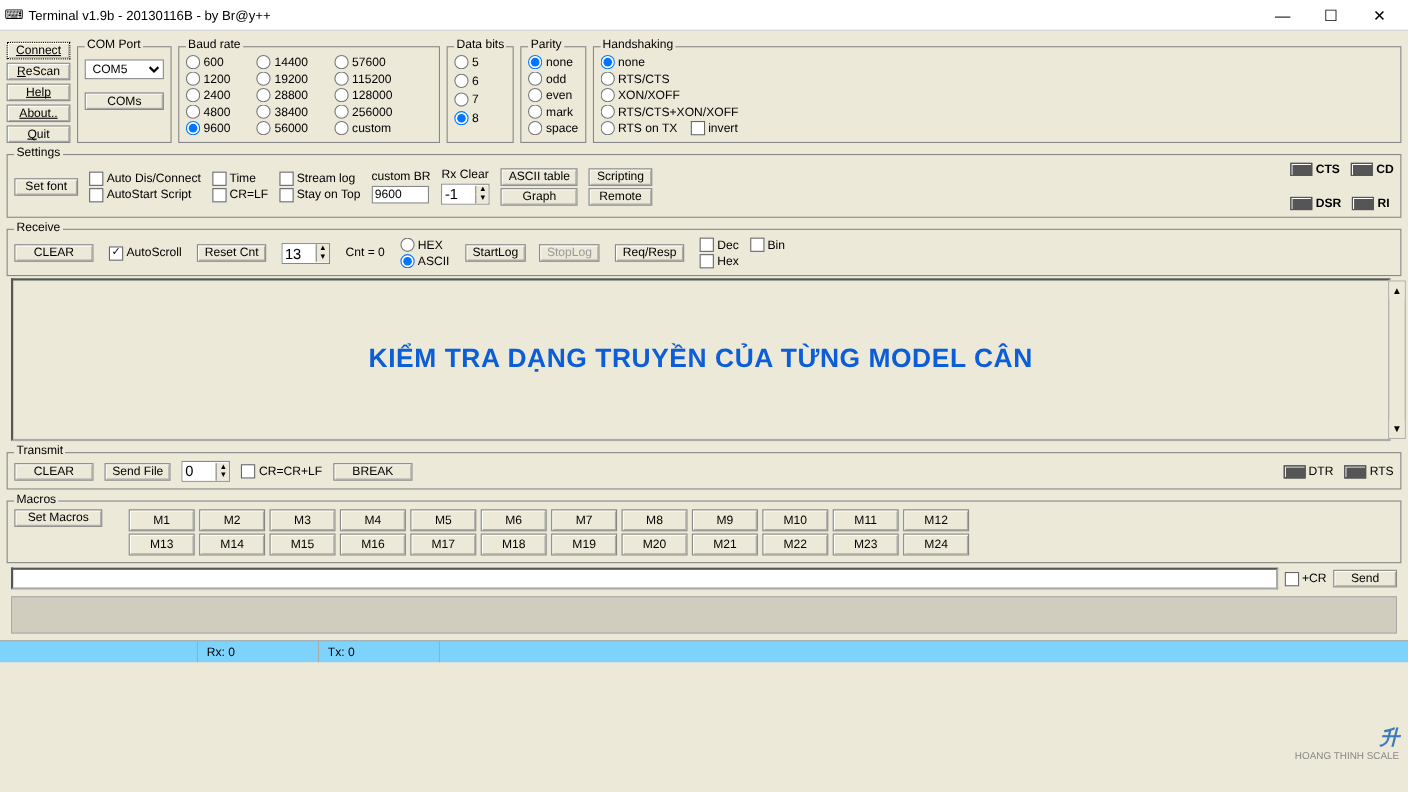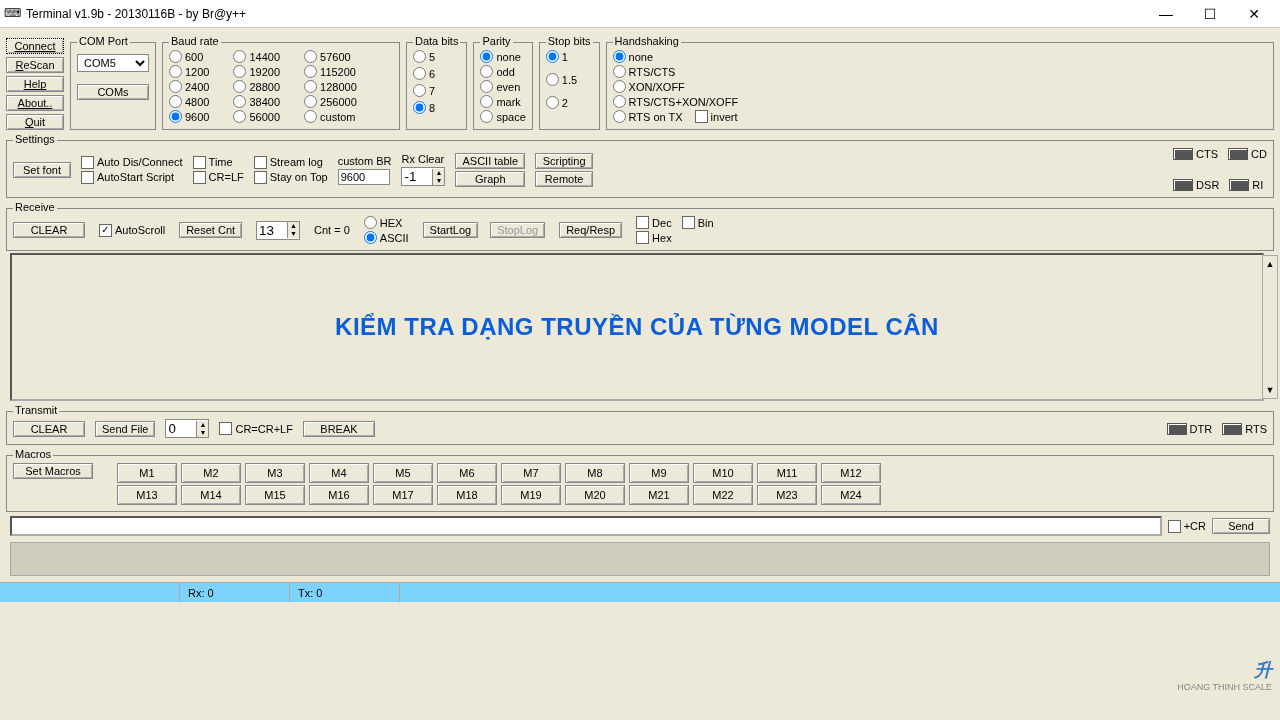--- a/index.html
+++ b/index.html
@@ -185,37 +185,20 @@
             <input type="radio" style="">
             <span>mark</span>
           </label>
           <label class="radio">
             <input type="radio" style="">
             <span>space</span>
           </label>
         </div>
   </fieldset>
 
-  <fieldset>
-    <legend>Stop bits</legend>
-    <div class="col" id="stopbits-col" style="gap:10px;">
-          <label class="radio">
-            <input type="radio" checked="" style="">
-            <span>1</span>
-          </label>
-          <label class="radio">
-            <input type="radio" style="">
-            <span>1.5</span>
-          </label>
-          <label class="radio">
-            <input type="radio" style="">
-            <span>2</span>
-          </label>
-        </div>
-  </fieldset>
 
   <fieldset style="flex:1;">
     <legend>Handshaking</legend>
     <div class="col" id="handshaking-col">
           <div style="display: flex; gap: 12px;">
             <label class="radio">
               <input type="radio" checked="" style="">
               <span>none</span>
             </label>
           </div>
@@ -301,21 +284,21 @@
     </div>
     <div class="col">
       <button class="btn">ASCII table</button>
       <button class="btn">Graph</button>
     </div>
     <div class="col">
       <button class="btn">Scripting</button>
       <button class="btn">Remote</button>
     </div>
     <div style="flex:1"></div>
-    <div class="col" style="gap:19px;">
+    <div class="col" style="gap:19px;font-weight:bold;">
       <div style="display:flex;gap:10px;">
         <div class="led">
               <span class="lbox"></span>
               <span>CTS</span>
             </div>
         <div class="led">
               <span class="lbox"></span>
               <span>CD</span>
             </div>
       </div>

